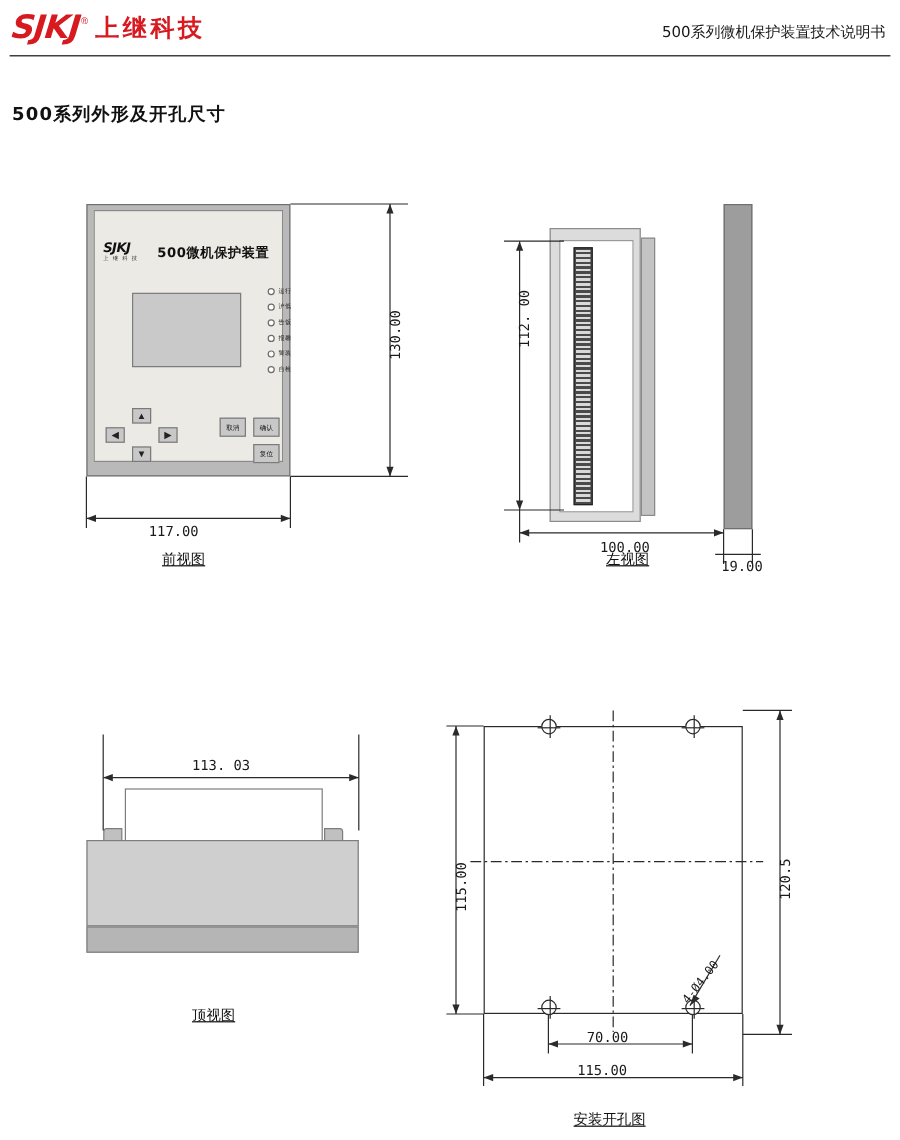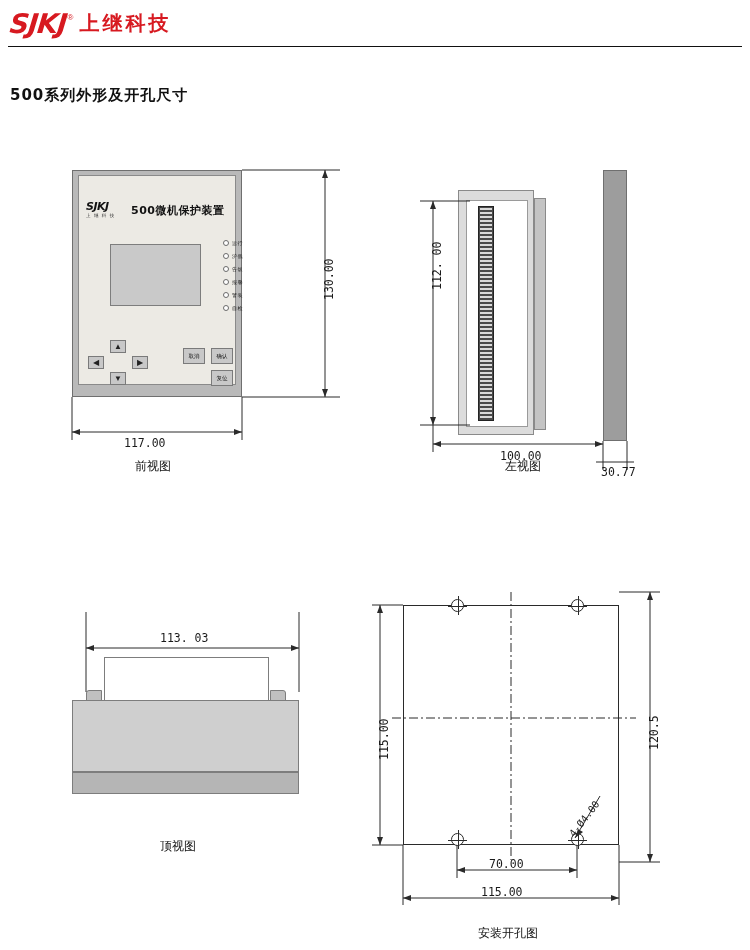--- a/index.html
+++ b/index.html
@@ -64,20 +64,21 @@
     font-family:"DejaVu Sans Mono", monospace;
     color:#1a1a1a;
     white-space:nowrap;
   }
   .caption {
     position:absolute;
     font-size:12px;
     font-family:"DejaVu Sans", sans-serif;
     color:#111;
     white-space:nowrap;
+    text-decoration:underline;
   }
   svg { position:absolute; left:0; top:0; overflow:visible; }
 
   
   .fv-outer {
     position:absolute; left:72px; top:170px; width:170px; height:227px;
     background:#b9b9b9;
     border:1px solid #6f6f6f;
   }
   .fv-face {
@@ -199,20 +200,21 @@
 </style>
 </head>
 <body>
 
 <div class="header">
   <div class="logo-wrap">
     <span class="logo-mark">SJKJ</span>
     <span class="logo-reg">®</span>
     <span class="logo-cn">上继科技</span>
   </div>
+  <div class="hdr-right">500系列微机保护装置技术说明书</div>
   <div class="hdr-rule"></div>
 </div>
 
 <div class="sec-title">500系列外形及开孔尺寸</div>
 
 <div class="fv-outer"></div>
 <div class="fv-face"></div>
 <div class="fv-logo">SJKJ</div>
 <div class="fv-logo-sub">上 继 科 技</div>
 <div class="fv-title">500微机保护装置</div>
@@ -294,21 +296,21 @@
     <line x1="603" y1="441" x2="603" y2="470"></line>
     <line x1="627" y1="441" x2="627" y2="470"></line>
     <line x1="433" y1="444" x2="603" y2="444"></line>
     <path d="M433 444 l8 -3 v6 z" fill="#2a2a2a" stroke="none"></path>
     <path d="M603 444 l-8 -3 v6 z" fill="#2a2a2a" stroke="none"></path>
     <line x1="596" y1="462" x2="634" y2="462"></line>
   </g>
 </svg>
 <div class="dim-label rot-90" style="left:430px; top:290px;">112. 00</div>
 <div class="dim-label" style="left:500px; top:449px;">100.00</div>
-<div class="dim-label" style="left:601px; top:465px;">30.77</div>
+<div class="dim-label" style="left:601px; top:465px;">19.00</div>
 <div class="caption" style="left:505px; top:458px;">左视图</div>
 
 <div class="tv-top"></div>
 <div class="tv-tabL"></div>
 <div class="tv-tabR"></div>
 <div class="tv-main"></div>
 <div class="tv-cap"></div>
 
 <svg width="750" height="950">
   <g stroke="#2a2a2a" stroke-width="1" fill="none">

